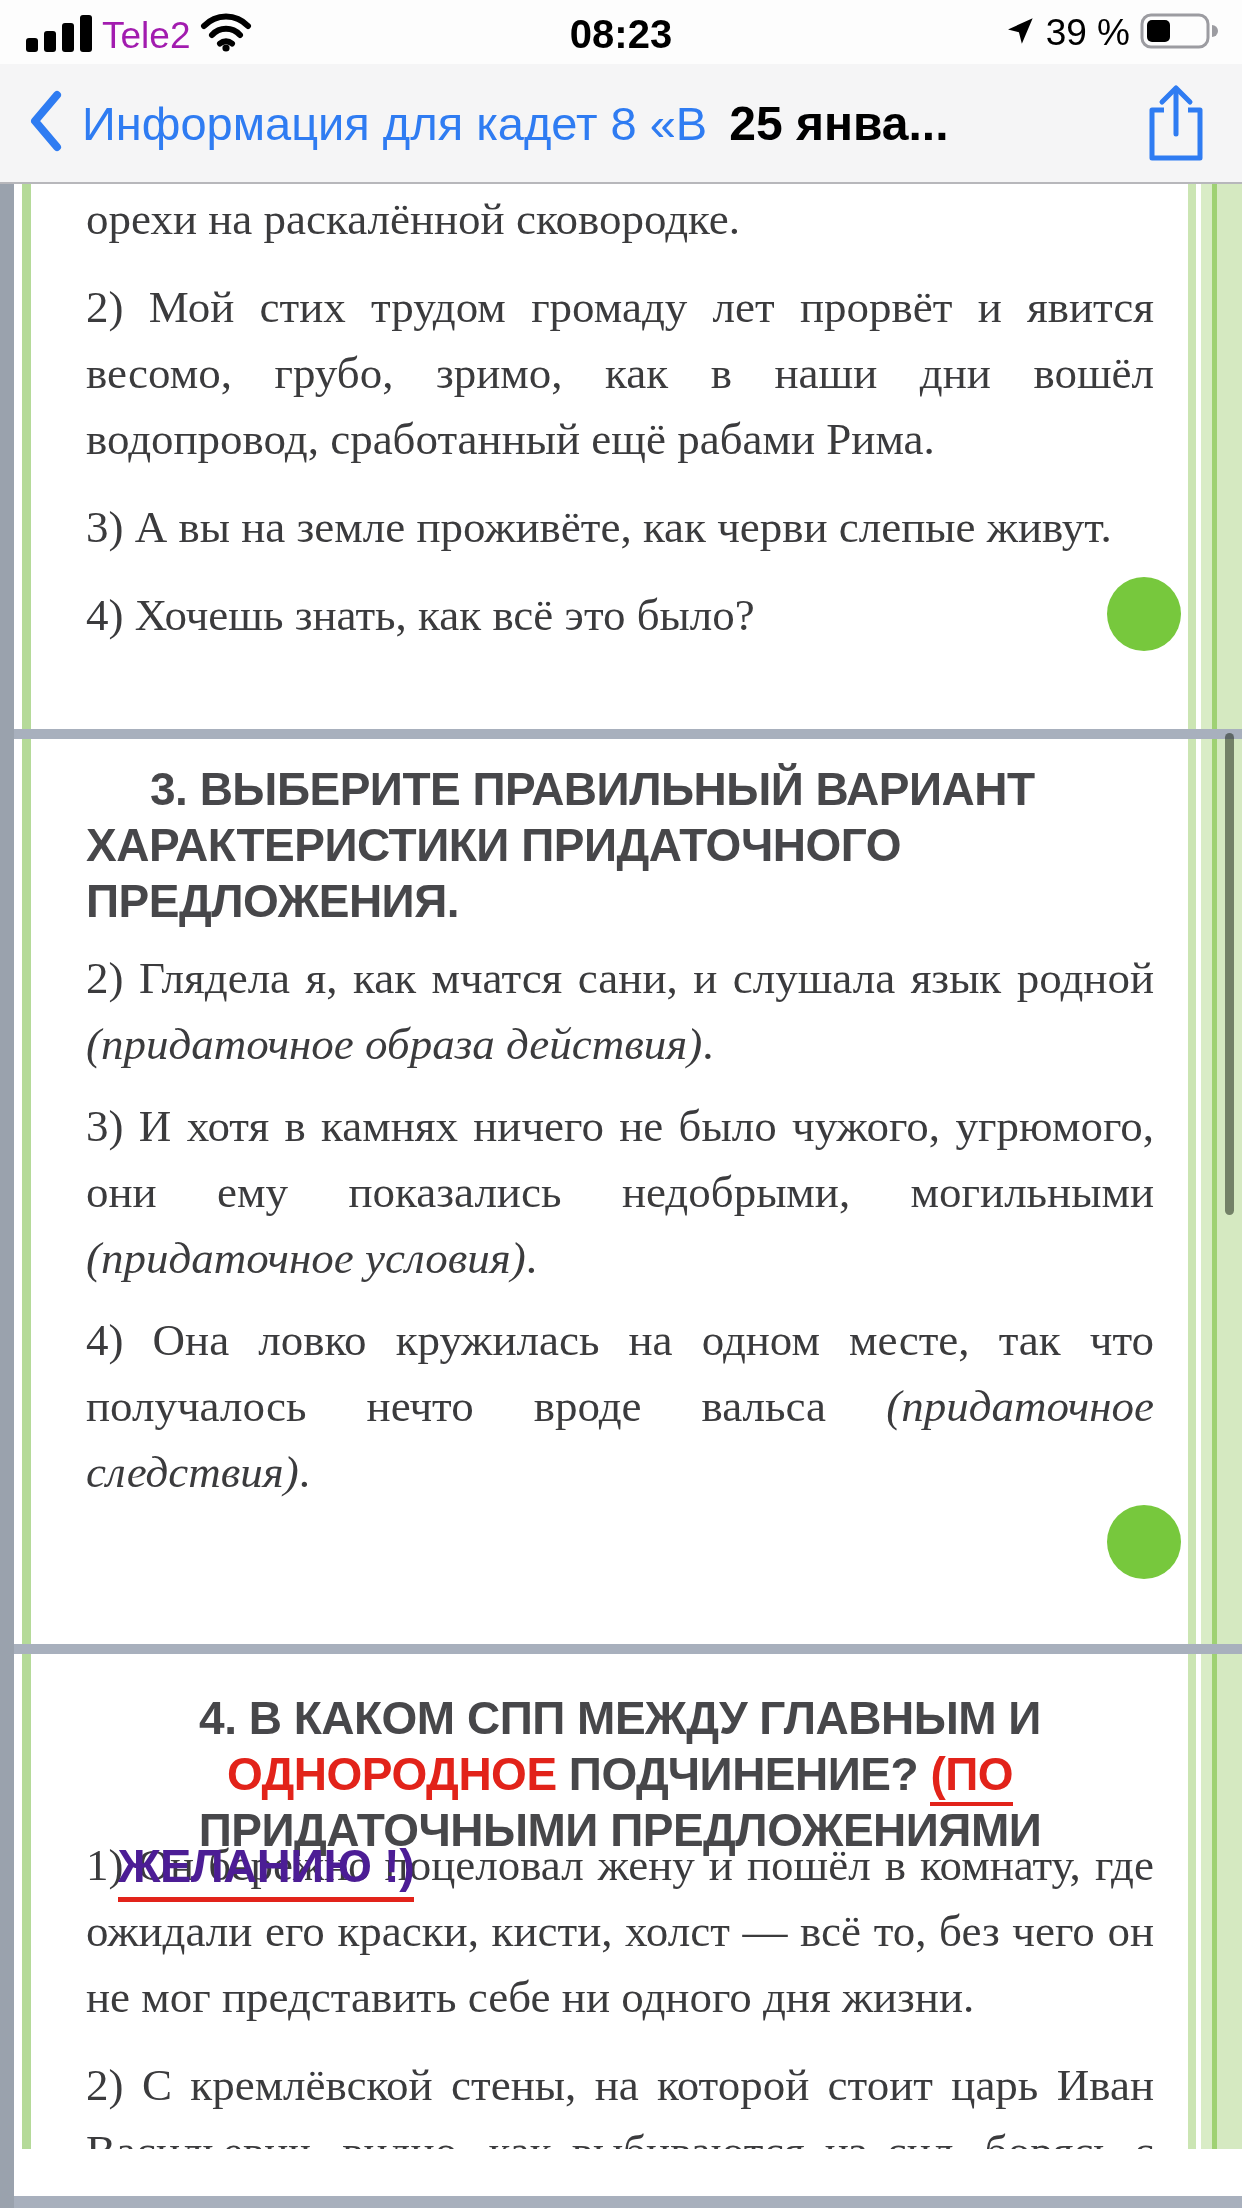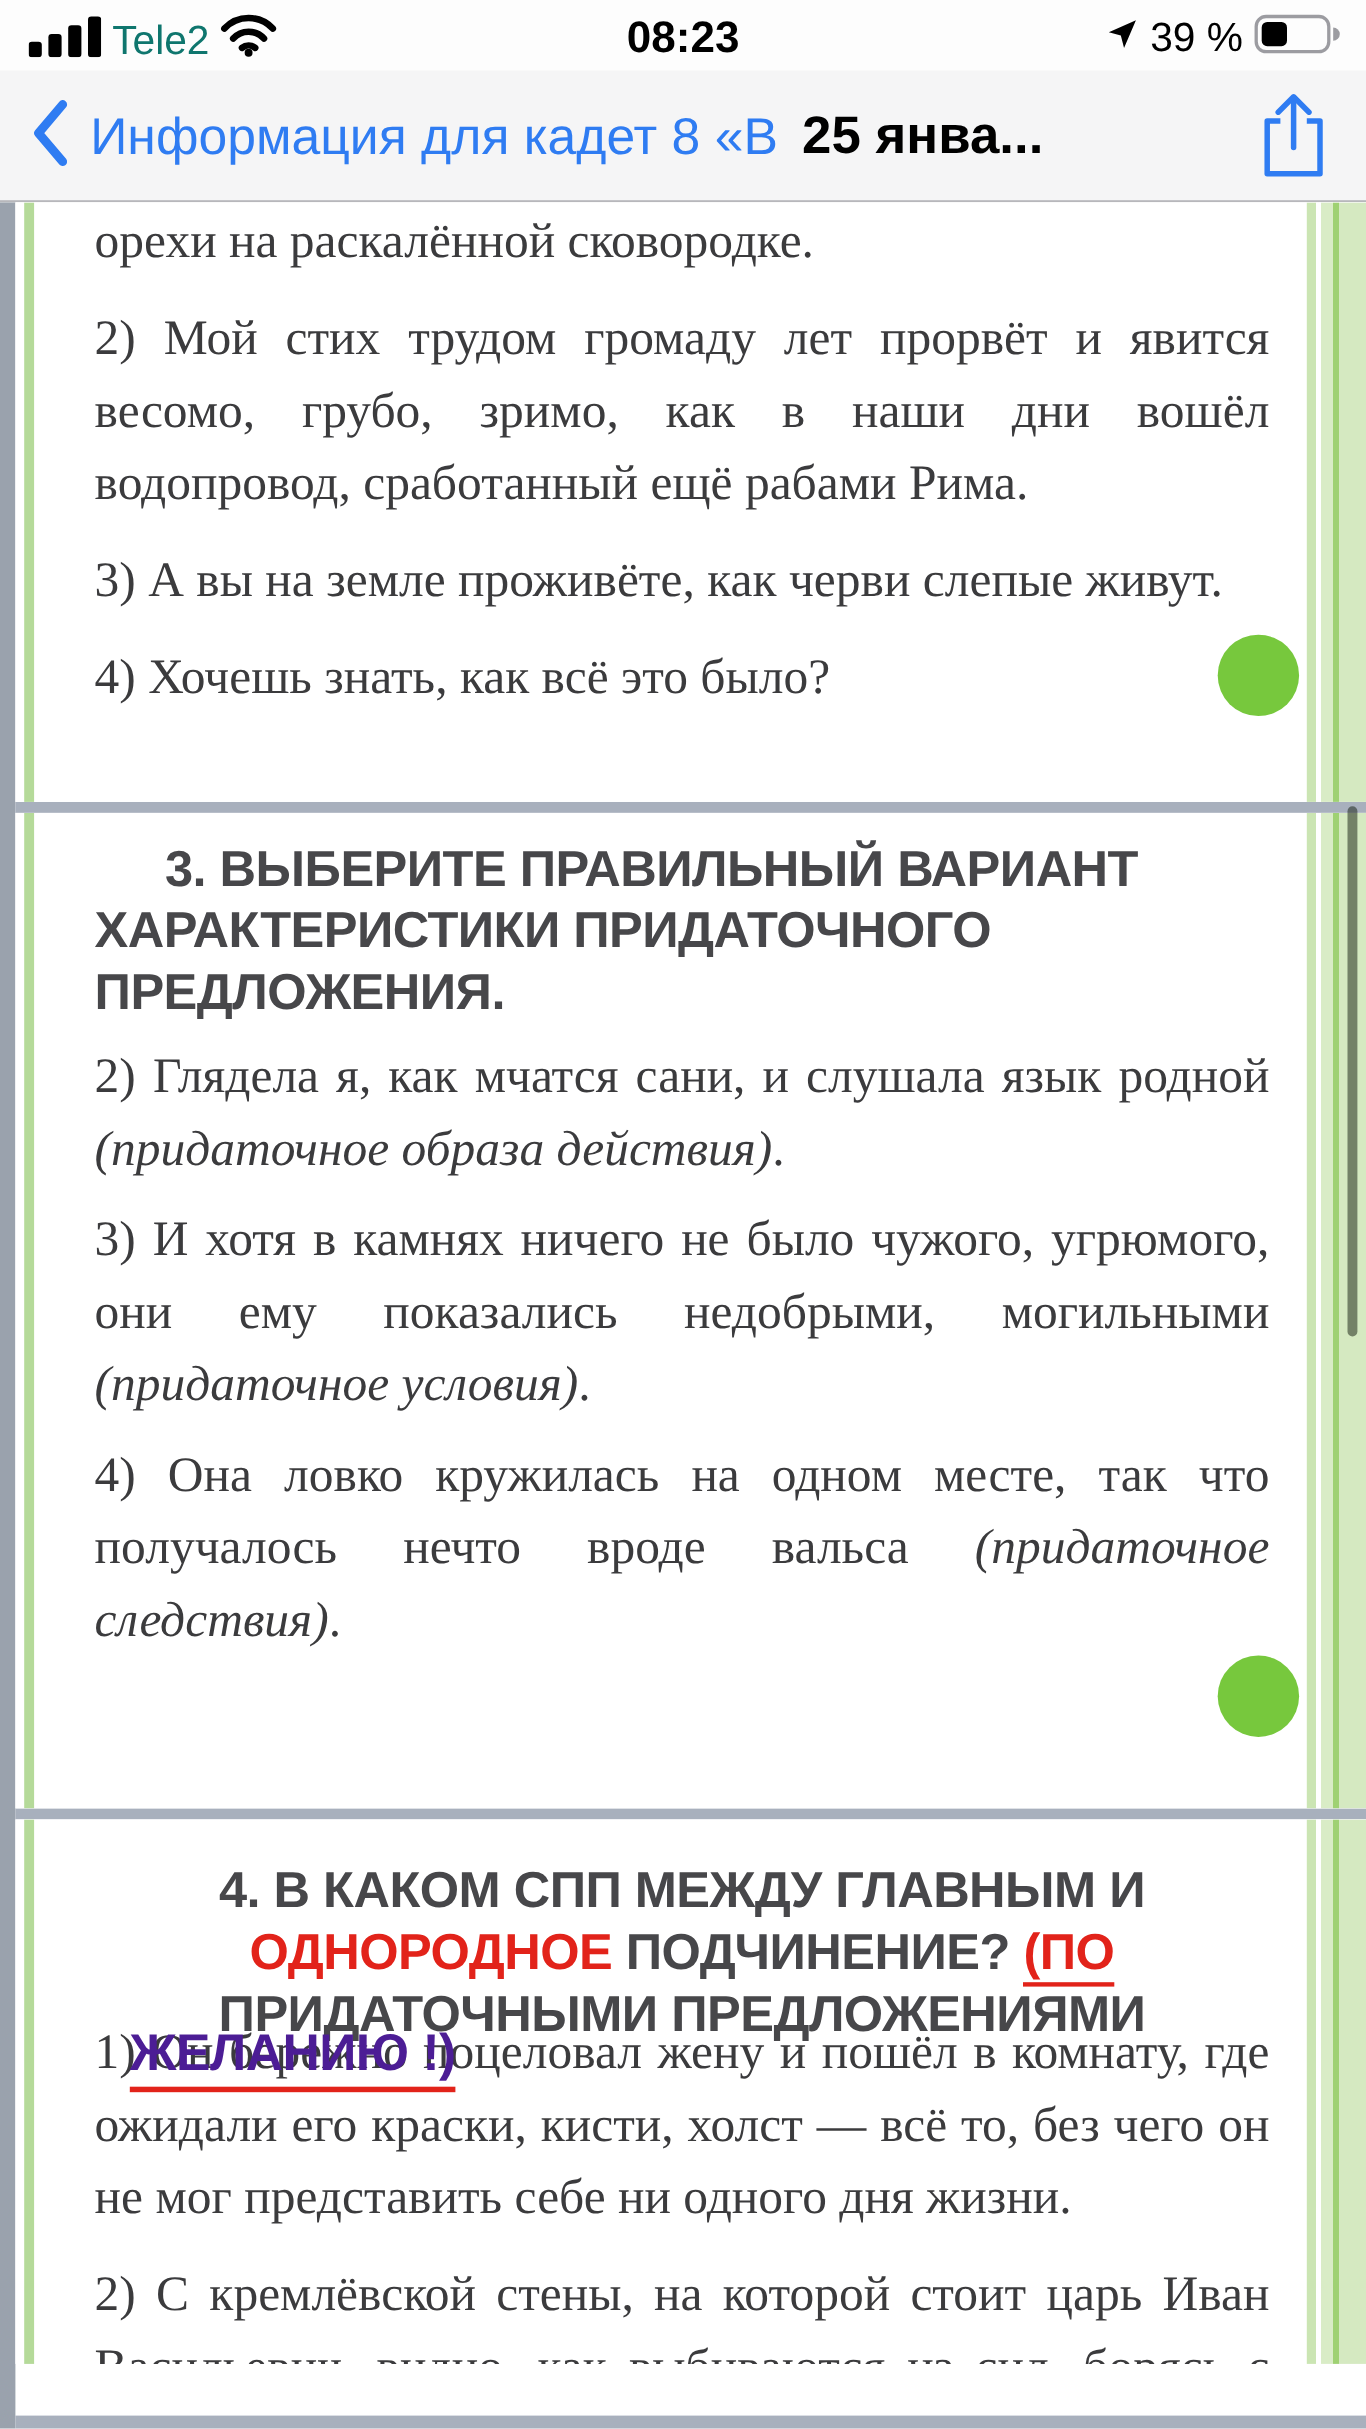--- a/index.html
+++ b/index.html
@@ -3,21 +3,21 @@
 <meta charset="utf-8">
 <style>
   html,body{margin:0;padding:0;background:#ddd;}
   .screen{
     position:relative;width:1242px;height:2208px;background:#fff;overflow:hidden;
     font-family:"Liberation Sans",sans-serif;-webkit-font-smoothing:antialiased;
   }
   
   .status-bar{position:absolute;top:0;left:0;right:0;height:64px;background:#fdfdfd;}
   .status-left{position:absolute;left:26px;top:12px;display:flex;align-items:flex-end;gap:10px;}
-  .carrier{font-size:37px;line-height:40px;color:#0f766e;}
+  .carrier{font-size:37px;line-height:40px;color:#a21caf;}
   .status-time{position:absolute;left:0;right:0;top:12px;text-align:center;font-size:40px;font-weight:700;color:#000;}
   .status-right{position:absolute;right:22px;top:12px;display:flex;align-items:center;gap:10px;}
   .battery-pct{font-size:37px;color:#000;}
   
   .nav-bar{
     position:absolute;top:64px;left:0;right:0;height:118px;background:#f5f5f6;
     border-bottom:2px solid #b7b7bb;display:flex;align-items:center;
   }
   .back-button{display:flex;align-items:center;margin-left:28px;cursor:pointer;}
   .back-label{font-size:47px;color:#2f7cf2;margin-left:18px;white-space:nowrap;}

